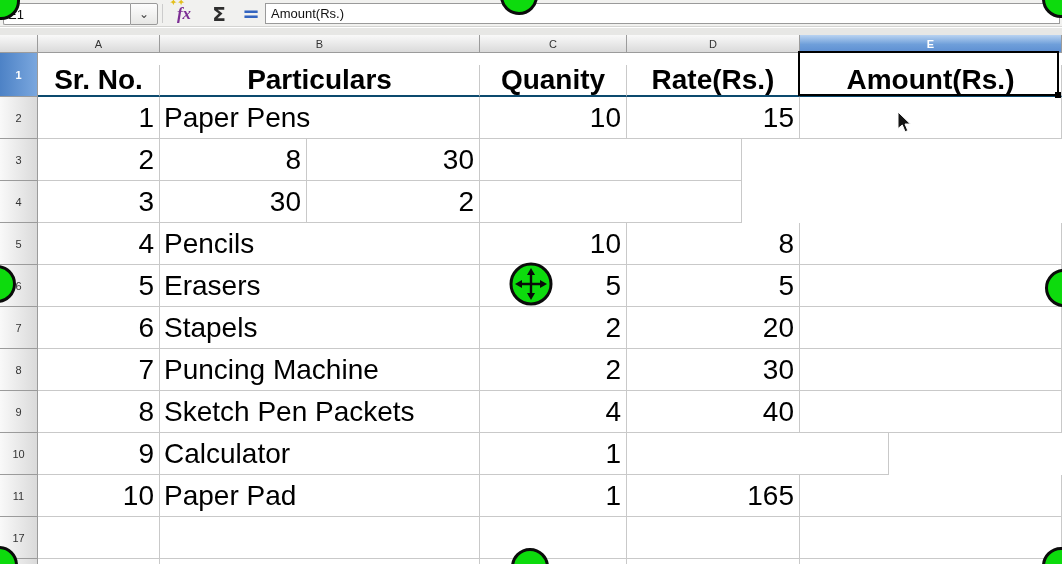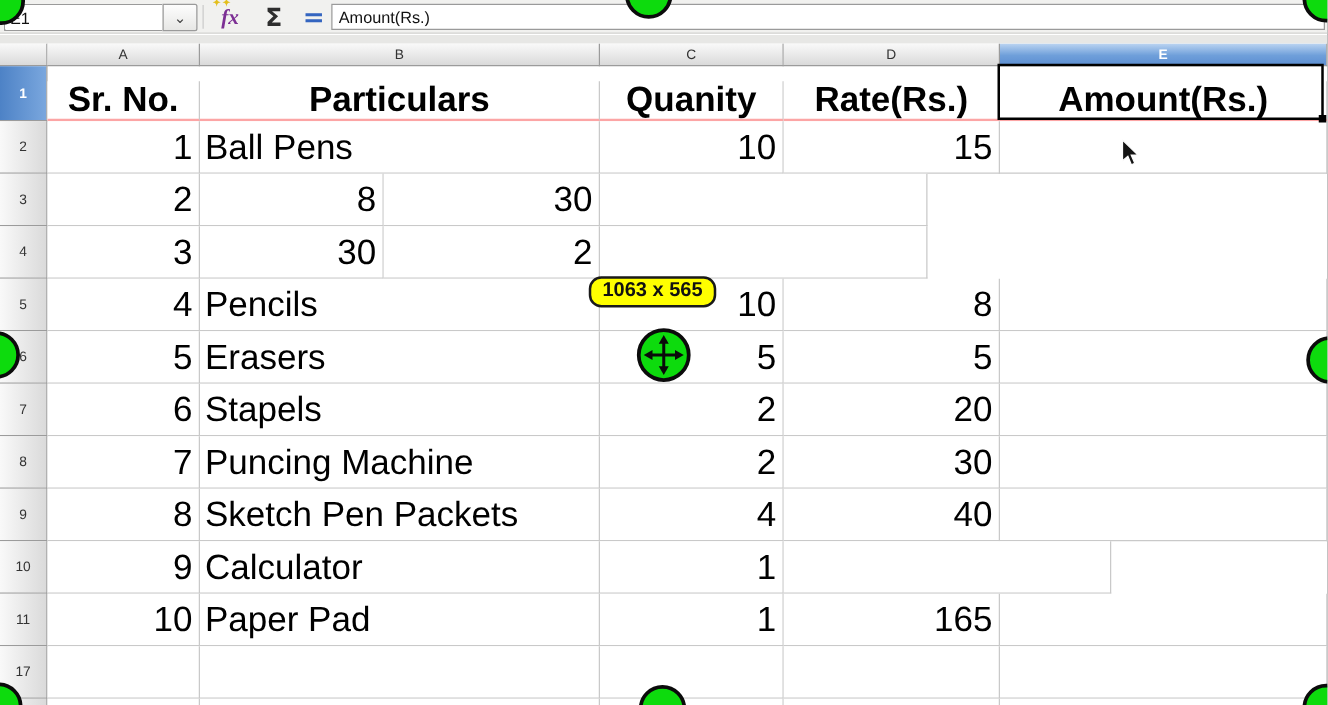--- a/index.html
+++ b/index.html
@@ -68,21 +68,21 @@
   .rowhdr.selected {
     background:linear-gradient(90deg,#4d82c6,#7aa7de);
     color:#fff; font-weight:bold;
   }
   .r1 { height:44px; } .r { height:42px; } .sliver { height:5px; }
   .cell {
     border-right:1px solid #c9c9c9; border-bottom:1px solid #c9c9c9;
     font-size:28px; color:#000; display:flex; align-items:center; overflow:hidden;
     cursor:cell; background:#fff;
   }
-  .r1 .cell { font-weight:bold; justify-content:center; border-bottom:2px solid #fca5a5;margin-top:12px; }
+  .r1 .cell { font-weight:bold; justify-content:center; border-bottom:2px solid #0c4a6e;margin-top:12px; }
   .num { justify-content:flex-end; padding-right:5px; }
   .txt { justify-content:flex-start; padding-left:4px; }
   .sliver .cell, .sliver .rowhdr { border-bottom:none; }
 
   
   .sel-border {
     position:absolute; left:798px; top:51px; width:261px; height:45px;
     border:2px solid #000; pointer-events:auto; z-index:5;
   }
   .sel-border::after {
@@ -148,21 +148,21 @@
       <div class="cell c-a">Sr. No.</div>
       <div class="cell c-b">Particulars</div>
       <div class="cell c-c">Quanity</div>
       <div class="cell c-d">Rate(Rs.)</div>
       <div class="cell c-e">Amount(Rs.)</div>
     </div>
 
     <div class="grow r">
       <div class="rowhdr c-rh">2</div>
       <div class="cell c-a num">1</div>
-      <div class="cell c-b txt">Ball Pens</div>
+      <div class="cell c-b txt">Paper Pens</div>
       <div class="cell c-c num">10</div>
       <div class="cell c-d num">15</div>
       <div class="cell c-e num"></div>
     </div>
 
     <div class="grow r">
       <div class="rowhdr c-rh">3</div>
       <div class="cell c-a num">2</div>
       <div class="cell c-c num">8</div>
       <div class="cell c-d num">30</div>
@@ -253,21 +253,20 @@
       <div class="cell c-a"></div>
       <div class="cell c-b"></div>
       <div class="cell c-c"></div>
       <div class="cell c-d"></div>
       <div class="cell c-e"></div>
     </div>
   </div>
 
   <div class="sel-border"></div>
 
-  <div class="size-tip">1063 x 565</div>
 
   <div class="gh" style="left:1px;   top:1px;"></div>
   <div class="gh" style="left:519px; top:-4px;"></div>
   <div class="gh" style="left:1061px;top:-1px;"></div>
   <div class="gh" style="left:-3px;  top:284px;"></div>
   <div class="gh" style="left:1064px;top:288px;"></div>
   <div class="gh" style="left:-1px;  top:565px;"></div>
   <div class="gh" style="left:530px; top:567px;"></div>
   <div class="gh" style="left:1061px;top:566px;"></div>
 

